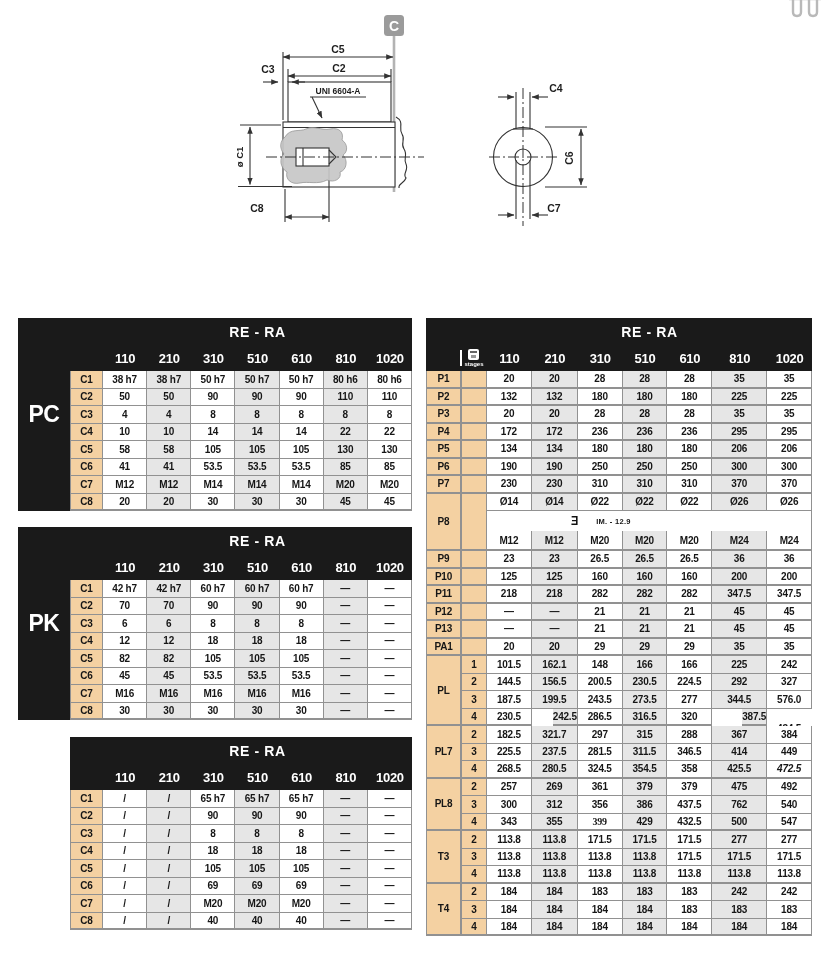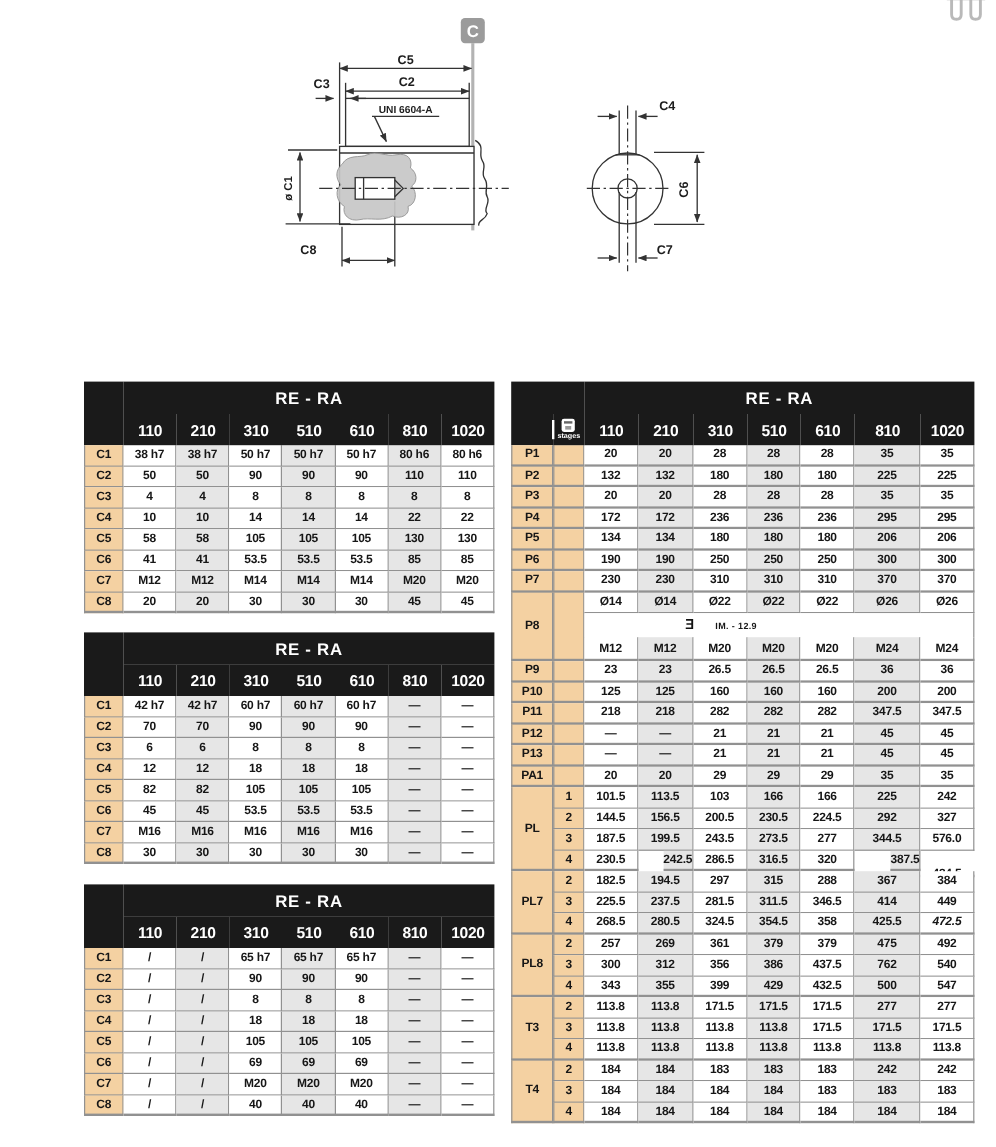--- a/index.html
+++ b/index.html
@@ -133,20 +133,21 @@
       <text x="257" y="212" text-anchor="middle">C8</text>
       <text x="556" y="92" text-anchor="middle">C4</text>
       <text x="573" y="158" text-anchor="middle" transform="rotate(-90 573 158)">C6</text>
       <text x="554" y="212" text-anchor="middle">C7</text>
       <text x="338" y="94" text-anchor="middle" font-size="8.5">UNI 6604-A</text>
     </g>
   </svg>
 
   <div id="left-tables">
       <div class="lt" style="top: 318px;">
+        <div class="black name" style="grid-area: 1 / 1 / span 10;">PC</div>
         <div class="black" style="grid-area: 1 / 2 / span 2;"></div>
         <div class="black rera" style="grid-area: 1 / 3 / auto / span 7;">RE - RA</div>
         <div class="black chead" style="grid-area: 2 / 3;">110</div>
         <div class="black chead" style="grid-area: 2 / 4;">210</div>
         <div class="black chead" style="grid-area: 2 / 5;">310</div>
         <div class="black chead" style="grid-area: 2 / 6;">510</div>
         <div class="black chead" style="grid-area: 2 / 7;">610</div>
         <div class="black chead" style="grid-area: 2 / 8;">810</div>
         <div class="black chead" style="grid-area: 2 / 9;">1020</div>
         <div class="cell lab" style="grid-area: 3 / 2;">C1</div>
@@ -208,20 +209,21 @@
         <div class="cell lab gend" style="grid-area: 10 / 2;">C8</div>
         <div class="cell gend" style="grid-area: 10 / 3;">20</div>
         <div class="cell alt gend" style="grid-area: 10 / 4;">20</div>
         <div class="cell gend" style="grid-area: 10 / 5;">30</div>
         <div class="cell alt gend" style="grid-area: 10 / 6;">30</div>
         <div class="cell gend" style="grid-area: 10 / 7;">30</div>
         <div class="cell alt gend" style="grid-area: 10 / 8;">45</div>
         <div class="cell gend" style="grid-area: 10 / 9;">45</div>
       </div>
       <div class="lt" style="top: 527px;">
+        <div class="black name" style="grid-area: 1 / 1 / span 10;">PK</div>
         <div class="black" style="grid-area: 1 / 2 / span 2;"></div>
         <div class="black rera" style="grid-area: 1 / 3 / auto / span 7;">RE - RA</div>
         <div class="black chead" style="grid-area: 2 / 3;">110</div>
         <div class="black chead" style="grid-area: 2 / 4;">210</div>
         <div class="black chead" style="grid-area: 2 / 5;">310</div>
         <div class="black chead" style="grid-area: 2 / 6;">510</div>
         <div class="black chead" style="grid-area: 2 / 7;">610</div>
         <div class="black chead" style="grid-area: 2 / 8;">810</div>
         <div class="black chead" style="grid-area: 2 / 9;">1020</div>
         <div class="cell lab" style="grid-area: 3 / 2;">C1</div>
@@ -517,22 +519,22 @@
         <div class="cell gend" style="grid-area: 18 / 3;">20</div>
         <div class="cell alt gend" style="grid-area: 18 / 4;">20</div>
         <div class="cell gend" style="grid-area: 18 / 5;">29</div>
         <div class="cell alt gend" style="grid-area: 18 / 6;">29</div>
         <div class="cell gend" style="grid-area: 18 / 7;">29</div>
         <div class="cell alt gend" style="grid-area: 18 / 8;">35</div>
         <div class="cell gend" style="grid-area: 18 / 9;">35</div>
         <div class="cell lab gend" style="grid-area: 19 / 1 / span 4;">PL</div>
         <div class="cell lab" style="grid-area: 19 / 2;">1</div>
         <div class="cell" style="grid-area: 19 / 3;">101.5</div>
-        <div class="cell alt" style="grid-area: 19 / 4;">113.5</div>
-        <div class="cell" style="grid-area: 19 / 5;">103</div>
+        <div class="cell alt" style="grid-area: 19 / 4;">162.1</div>
+        <div class="cell" style="grid-area: 19 / 5;">148</div>
         <div class="cell alt" style="grid-area: 19 / 6;">166</div>
         <div class="cell" style="grid-area: 19 / 7;">166</div>
         <div class="cell alt" style="grid-area: 19 / 8;">225</div>
         <div class="cell" style="grid-area: 19 / 9;">242</div>
         <div class="cell lab" style="grid-area: 20 / 2;">2</div>
         <div class="cell" style="grid-area: 20 / 3;">144.5</div>
         <div class="cell alt" style="grid-area: 20 / 4;">156.5</div>
         <div class="cell" style="grid-area: 20 / 5;">200.5</div>
         <div class="cell alt" style="grid-area: 20 / 6;">230.5</div>
         <div class="cell" style="grid-area: 20 / 7;">224.5</div>
@@ -550,21 +552,21 @@
         <div class="cell gend" style="grid-area: 22 / 3;">230.5</div>
         <div class="cell alt gend" style="grid-area: 22 / 4; margin-left: 21px;">242.5</div>
         <div class="cell gend" style="grid-area: 22 / 5;">286.5</div>
         <div class="cell alt gend" style="grid-area: 22 / 6;">316.5</div>
         <div class="cell gend" style="grid-area: 22 / 7;">320</div>
         <div class="cell alt gend" style="grid-area: 22 / 8; margin-left: 30px;">387.5</div>
         <div class="cell gend" style="grid-area: 22 / 9; margin-top: 20px;">434.5</div>
         <div class="cell lab gend" style="grid-area: 23 / 1 / span 3;">PL7</div>
         <div class="cell lab" style="grid-area: 23 / 2;">2</div>
         <div class="cell" style="grid-area: 23 / 3;">182.5</div>
-        <div class="cell alt" style="grid-area: 23 / 4;">194.5</div>
+        <div class="cell alt" style="grid-area: 23 / 4;">321.7</div>
         <div class="cell" style="grid-area: 23 / 5;">297</div>
         <div class="cell alt" style="grid-area: 23 / 6;">315</div>
         <div class="cell" style="grid-area: 23 / 7;">288</div>
         <div class="cell alt" style="grid-area: 23 / 8;">367</div>
         <div class="cell" style="grid-area: 23 / 9;">384</div>
         <div class="cell lab" style="grid-area: 24 / 2;">3</div>
         <div class="cell" style="grid-area: 24 / 3;">225.5</div>
         <div class="cell alt" style="grid-area: 24 / 4;">237.5</div>
         <div class="cell" style="grid-area: 24 / 5;">281.5</div>
         <div class="cell alt" style="grid-area: 24 / 6;">311.5</div>
@@ -592,21 +594,21 @@
         <div class="cell" style="grid-area: 27 / 3;">300</div>
         <div class="cell alt" style="grid-area: 27 / 4;">312</div>
         <div class="cell" style="grid-area: 27 / 5;">356</div>
         <div class="cell alt" style="grid-area: 27 / 6;">386</div>
         <div class="cell" style="grid-area: 27 / 7;">437.5</div>
         <div class="cell alt" style="grid-area: 27 / 8;">762</div>
         <div class="cell" style="grid-area: 27 / 9;">540</div>
         <div class="cell lab gend" style="grid-area: 28 / 2;">4</div>
         <div class="cell gend" style="grid-area: 28 / 3;">343</div>
         <div class="cell alt gend" style="grid-area: 28 / 4;">355</div>
-        <div class="cell gend" style="grid-area: 28 / 5;">399</div>
+        <div class="cell gend" style="grid-area: 28 / 5; font-family: Liberation Serif, serif;">399</div>
         <div class="cell alt gend" style="grid-area: 28 / 6;">429</div>
         <div class="cell gend" style="grid-area: 28 / 7;">432.5</div>
         <div class="cell alt gend" style="grid-area: 28 / 8;">500</div>
         <div class="cell gend" style="grid-area: 28 / 9;">547</div>
         <div class="cell lab gend" style="grid-area: 29 / 1 / span 3;">T3</div>
         <div class="cell lab" style="grid-area: 29 / 2;">2</div>
         <div class="cell" style="grid-area: 29 / 3;">113.8</div>
         <div class="cell alt" style="grid-area: 29 / 4;">113.8</div>
         <div class="cell" style="grid-area: 29 / 5;">171.5</div>
         <div class="cell alt" style="grid-area: 29 / 6;">171.5</div>

